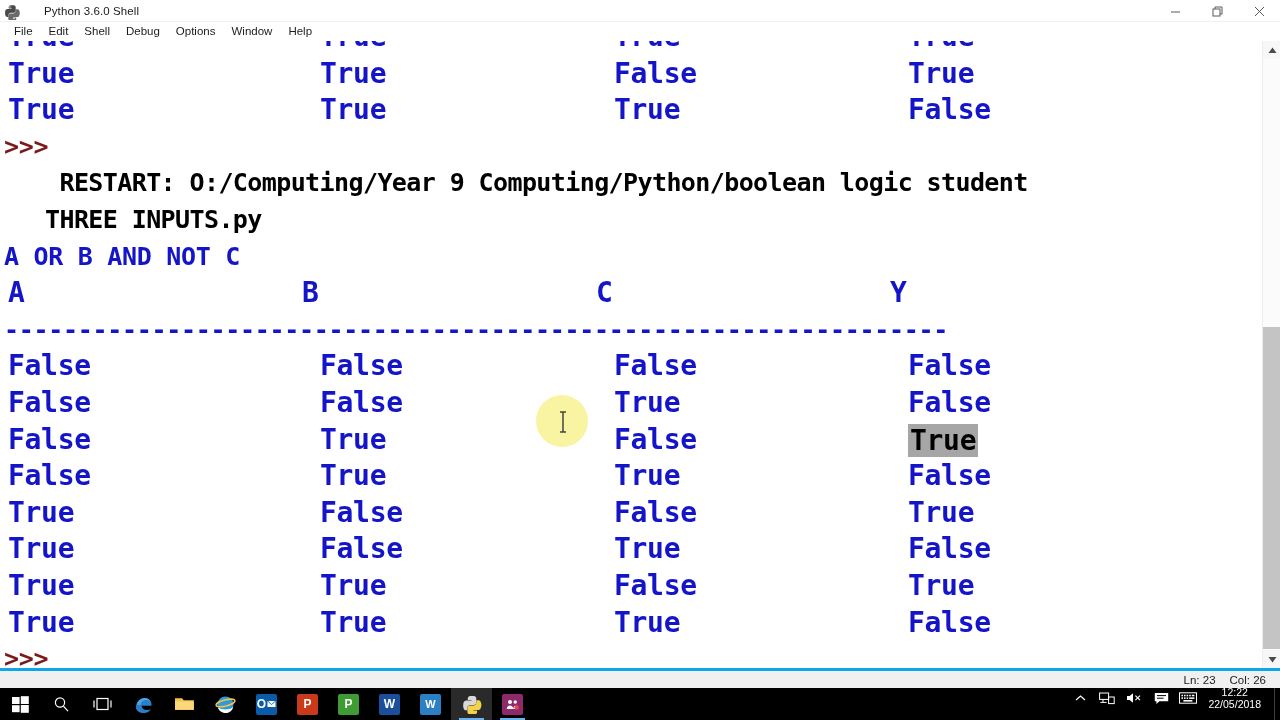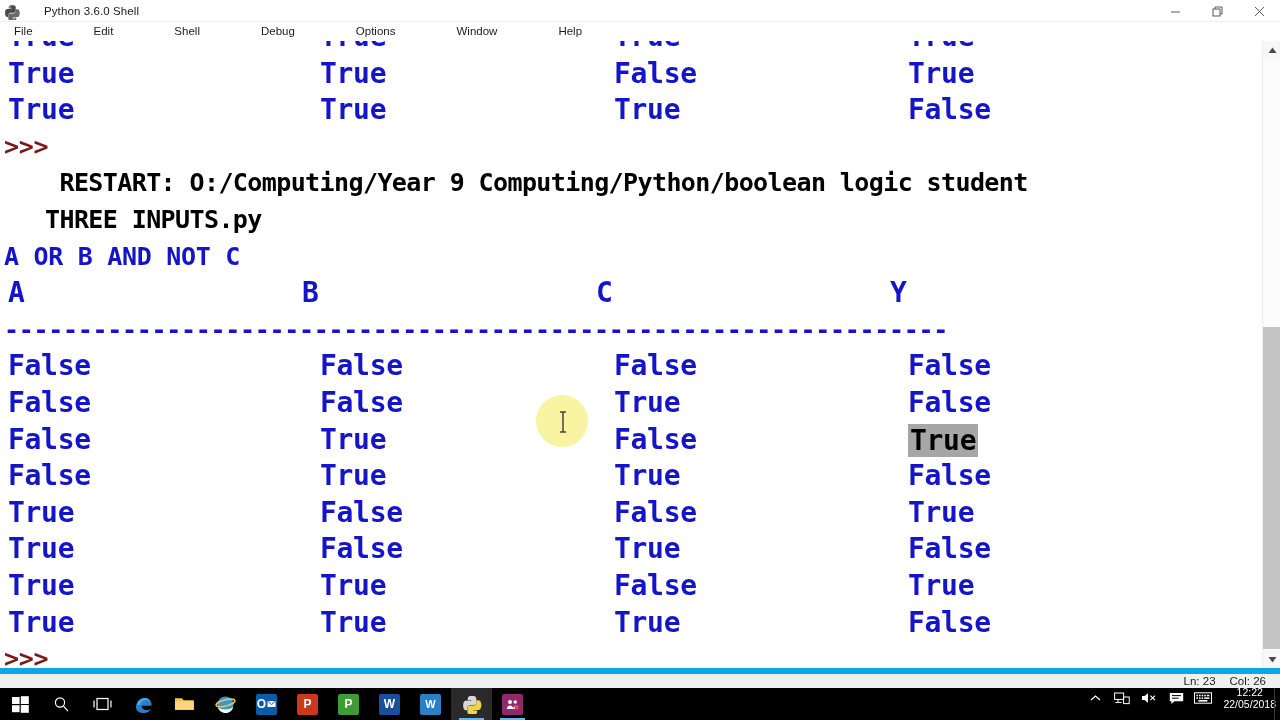--- a/index.html
+++ b/index.html
@@ -60,21 +60,20 @@
 
   
   .menubar {
     position: absolute;
     top: 22px; left: 0;
     width: 1280px; height: 19px;
     background: #ffffff;
     display: flex;
     align-items: center;
     padding-left: 6px;
-    gap: 45px;
   }
   .menu-item {
     font-size: 11.5px;
     color: #1c1c1c;
     padding: 1px 8px 2px 8px;
     white-space: nowrap;
   }
 
   
   .shell {
@@ -213,21 +212,21 @@
     height: 322px;
     background: #c4c4c4;
   }
 
   
   .statusbar {
     position: absolute;
     left: 0; top: 668px;
     width: 1280px; height: 20px;
     background: #f0f0f0;
-    border-top: 6px solid #0ea5e9;
+    border-top: 3px solid #0ea5e9;
     display: flex;
     align-items: center;
     justify-content: flex-end;
     padding-right: 14px;
     gap: 14px;
   }
   .status-text {
     font-size: 11.5px;
     color: #1c1c1c;
     white-space: nowrap;
@@ -254,21 +253,21 @@
     bottom: 0; left: 8px;
     width: 25px; height: 2px;
     background: #6ab3f0;
   }
   .tb-right {
     position: absolute;
     right: 0; top: 0;
     height: 20px;
     display: flex;
     align-items: center;
-    padding-right: 4px;
+    padding-right: 19px;
     gap: 9px;
   }
   .tray-icon {
     display: flex; align-items: center; justify-content: center;
     color: #ffffff;
     width: 18px; height: 32px;
   }
   .clock {
     display: flex;
     flex-direction: column;

